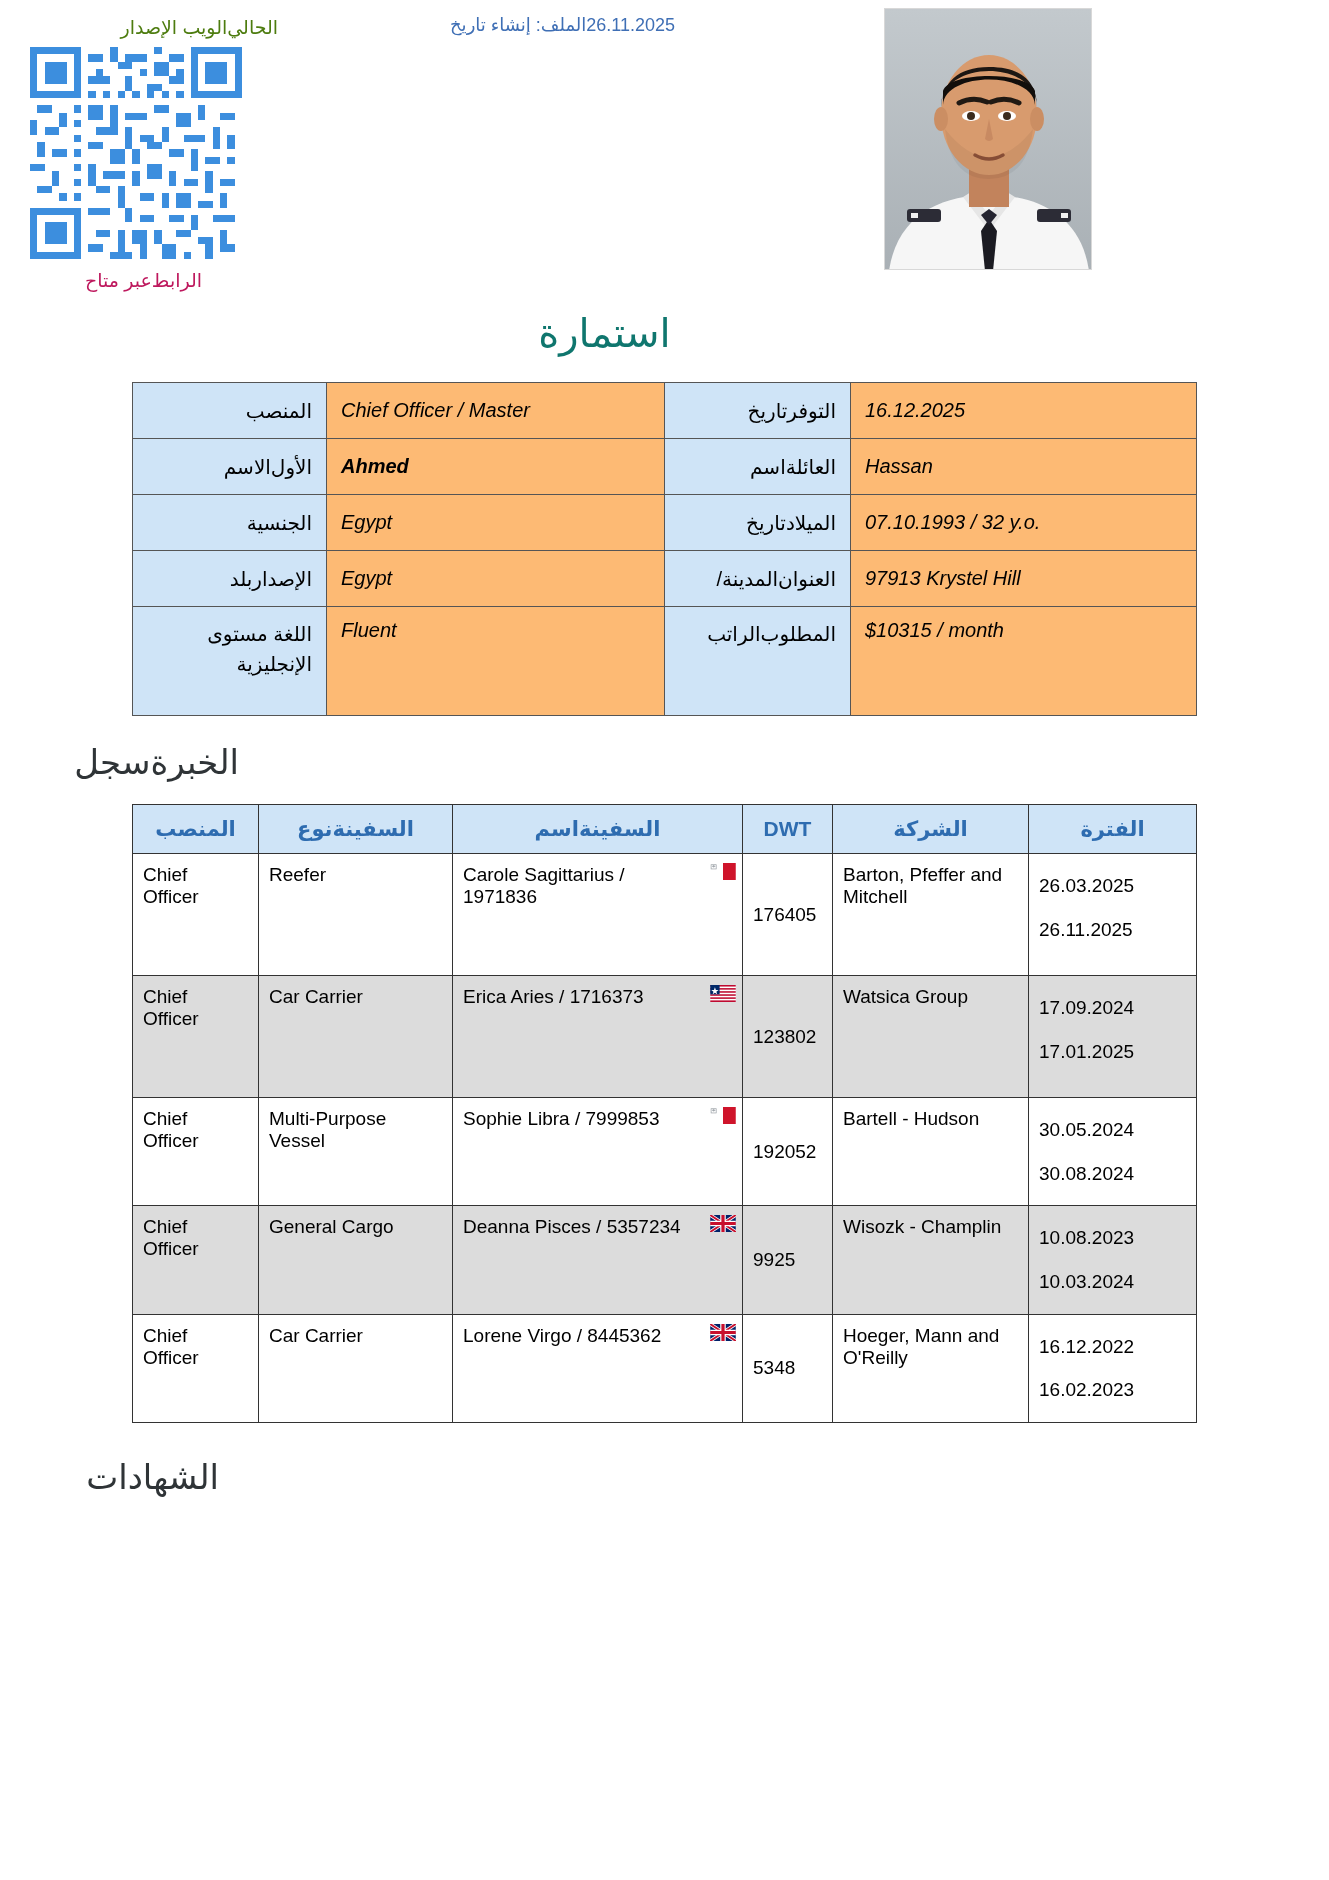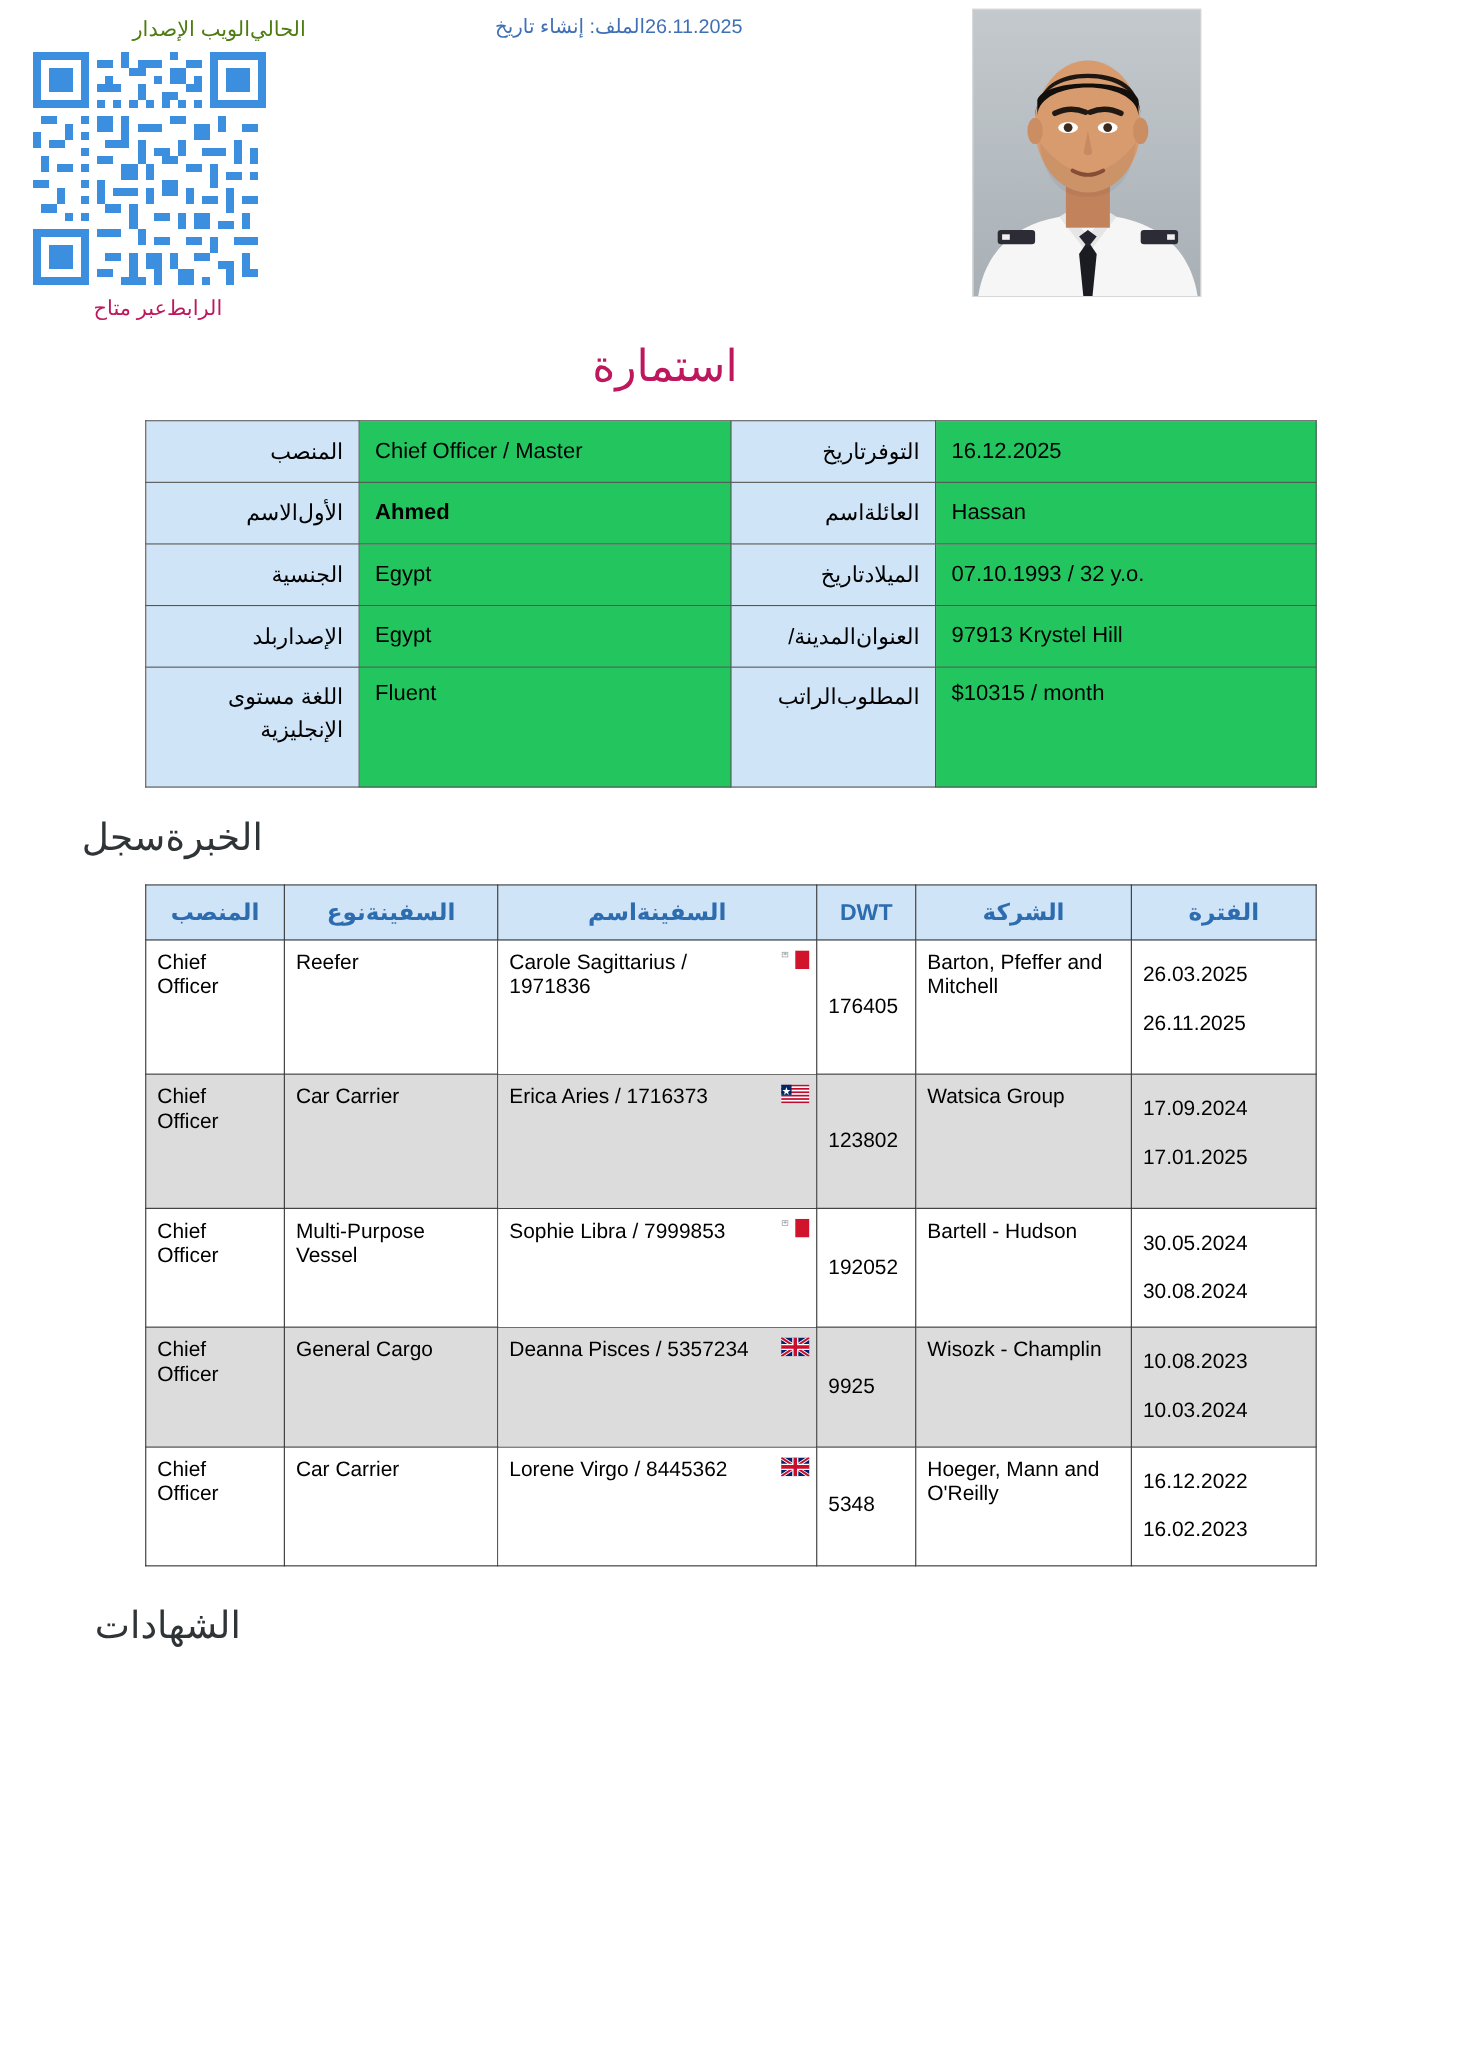--- a/index.html
+++ b/index.html
@@ -69,21 +69,21 @@
     overflow: hidden;
     background: #b9bfc4;
   }
   .photo svg { display: block; }
 
   
   .form-title {
     text-align: center;
     font-size: 40px;
     font-weight: 400;
-    color: #be185d;
+    color: #0f766e;
     margin: 10px 0 26px 0;
     direction: rtl;
     padding-right: 120px;
   }
   .section-title {
     font-size: 34px;
     color: #2f3437;
     direction: rtl;
     text-align: right;
     padding-right: 1090px;
@@ -113,22 +113,23 @@
     height: 56px;
   }
   .info-table td.lbl {
     background: #cfe4f7;
     direction: rtl;
     text-align: right;
     font-size: 20px;
     line-height: 1.5;
   }
   .info-table td.val {
-    background: #22c55e;
+    background: #fdba74;
     text-align: left;
+    font-style: italic;
   }
   .info-table td.val.bold { font-weight: bold; }
   .col-lbl1 { width: 194px; }
   .col-val1 { width: 338px; }
   .col-lbl2 { width: 186px; }
   .col-val2 { width: 346px; }
   .row-tall td { height: 109px; vertical-align: top; }
 
   .exp-table {
     width: 1064px;

